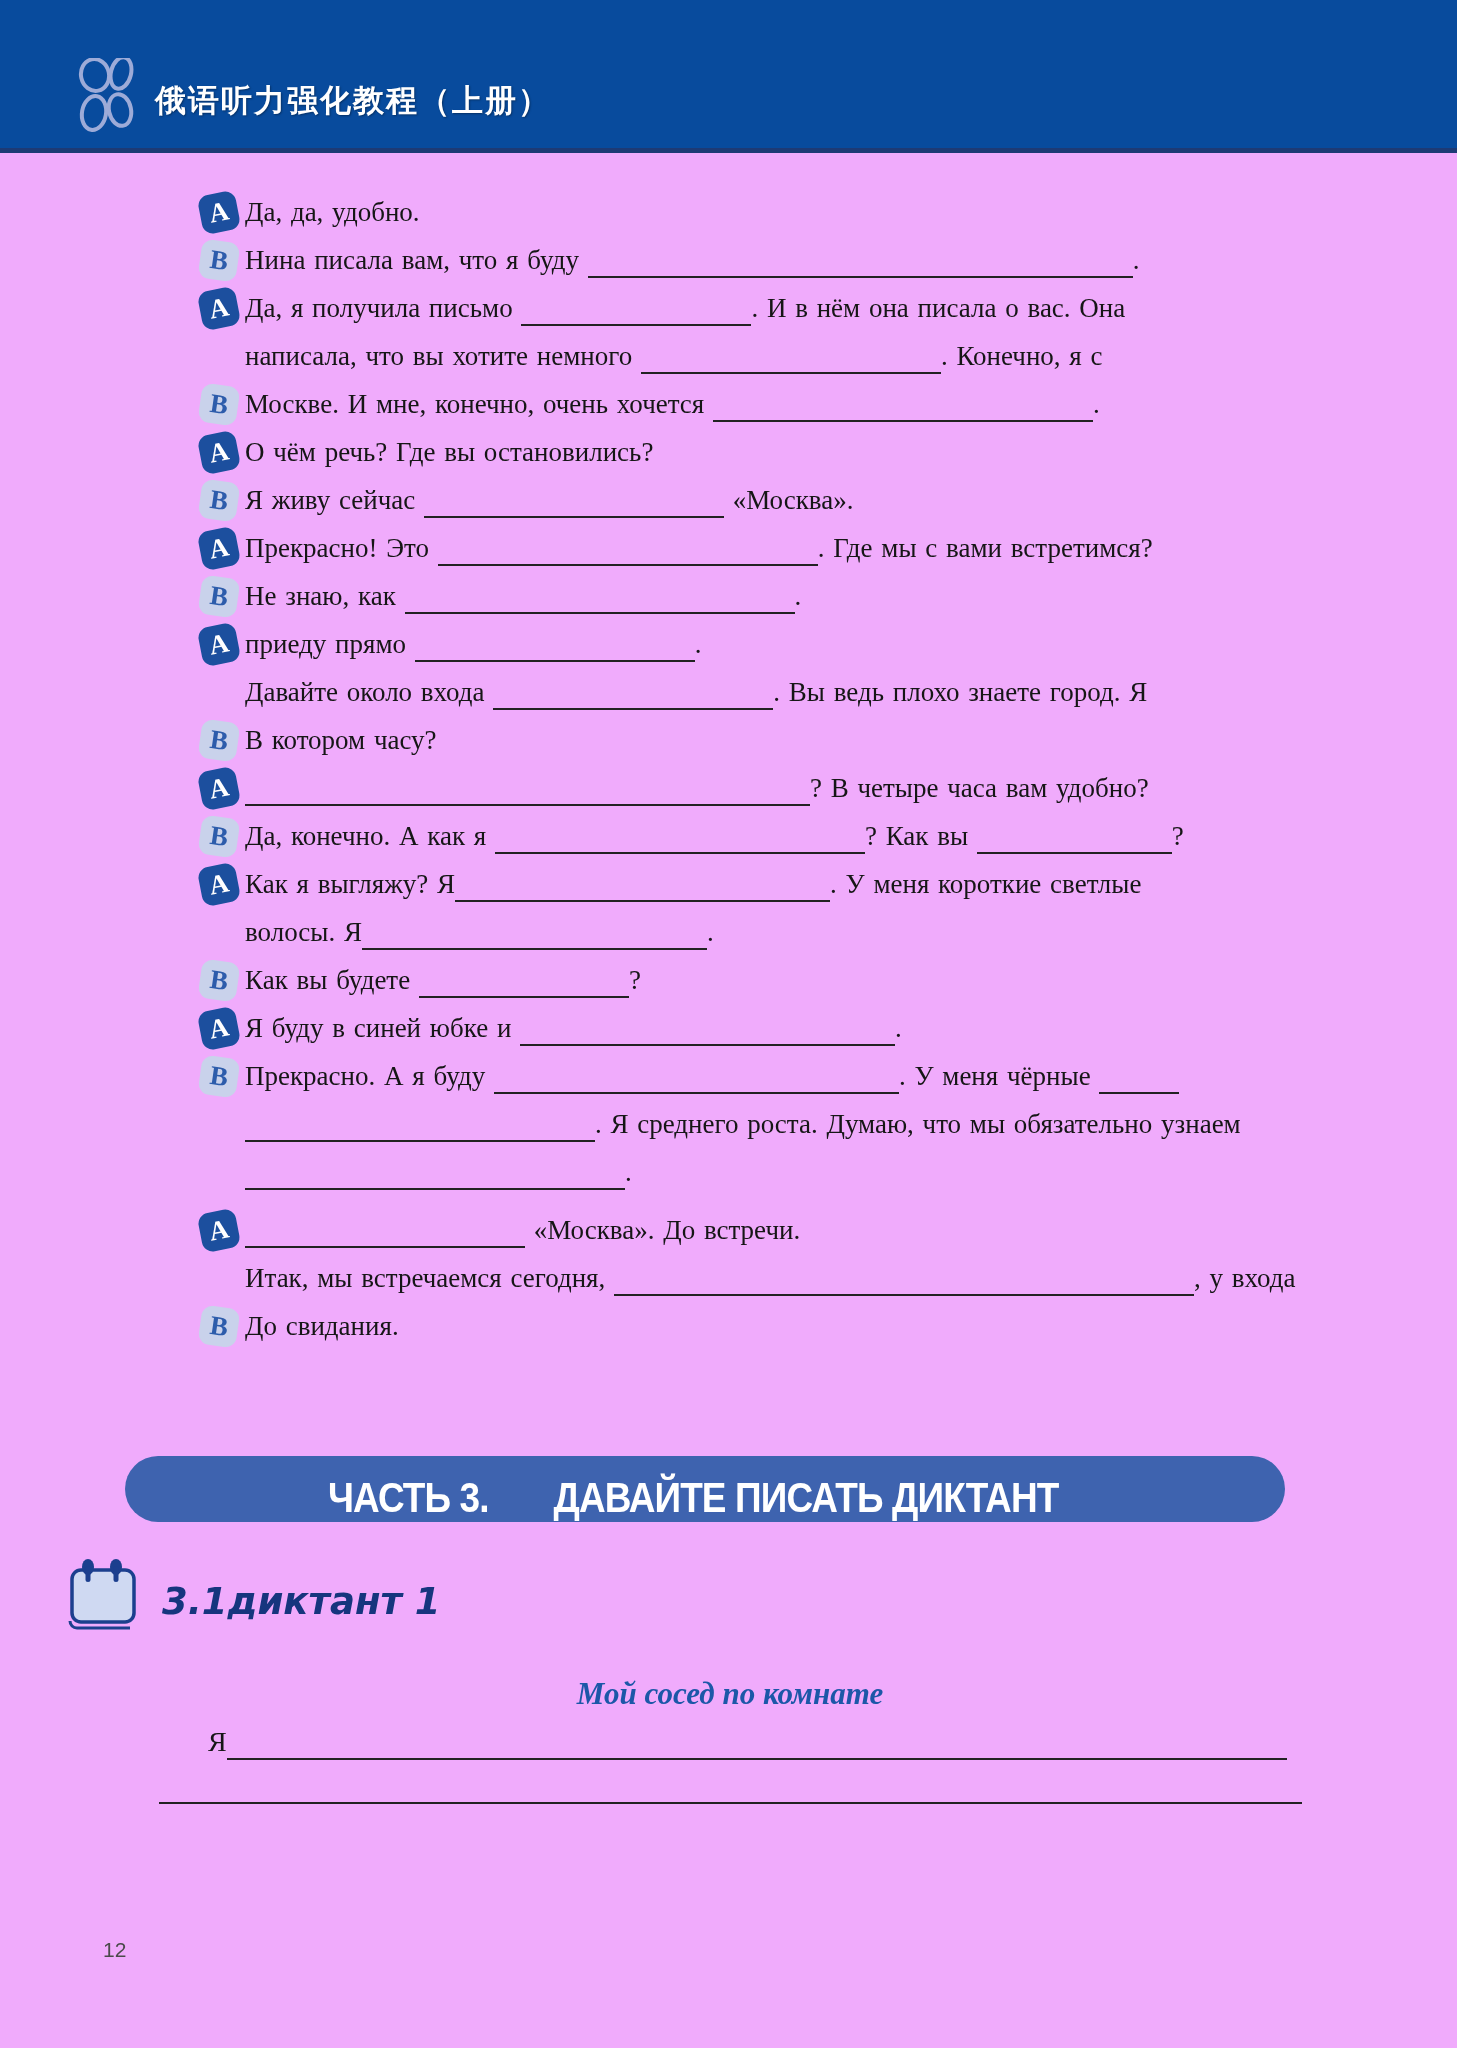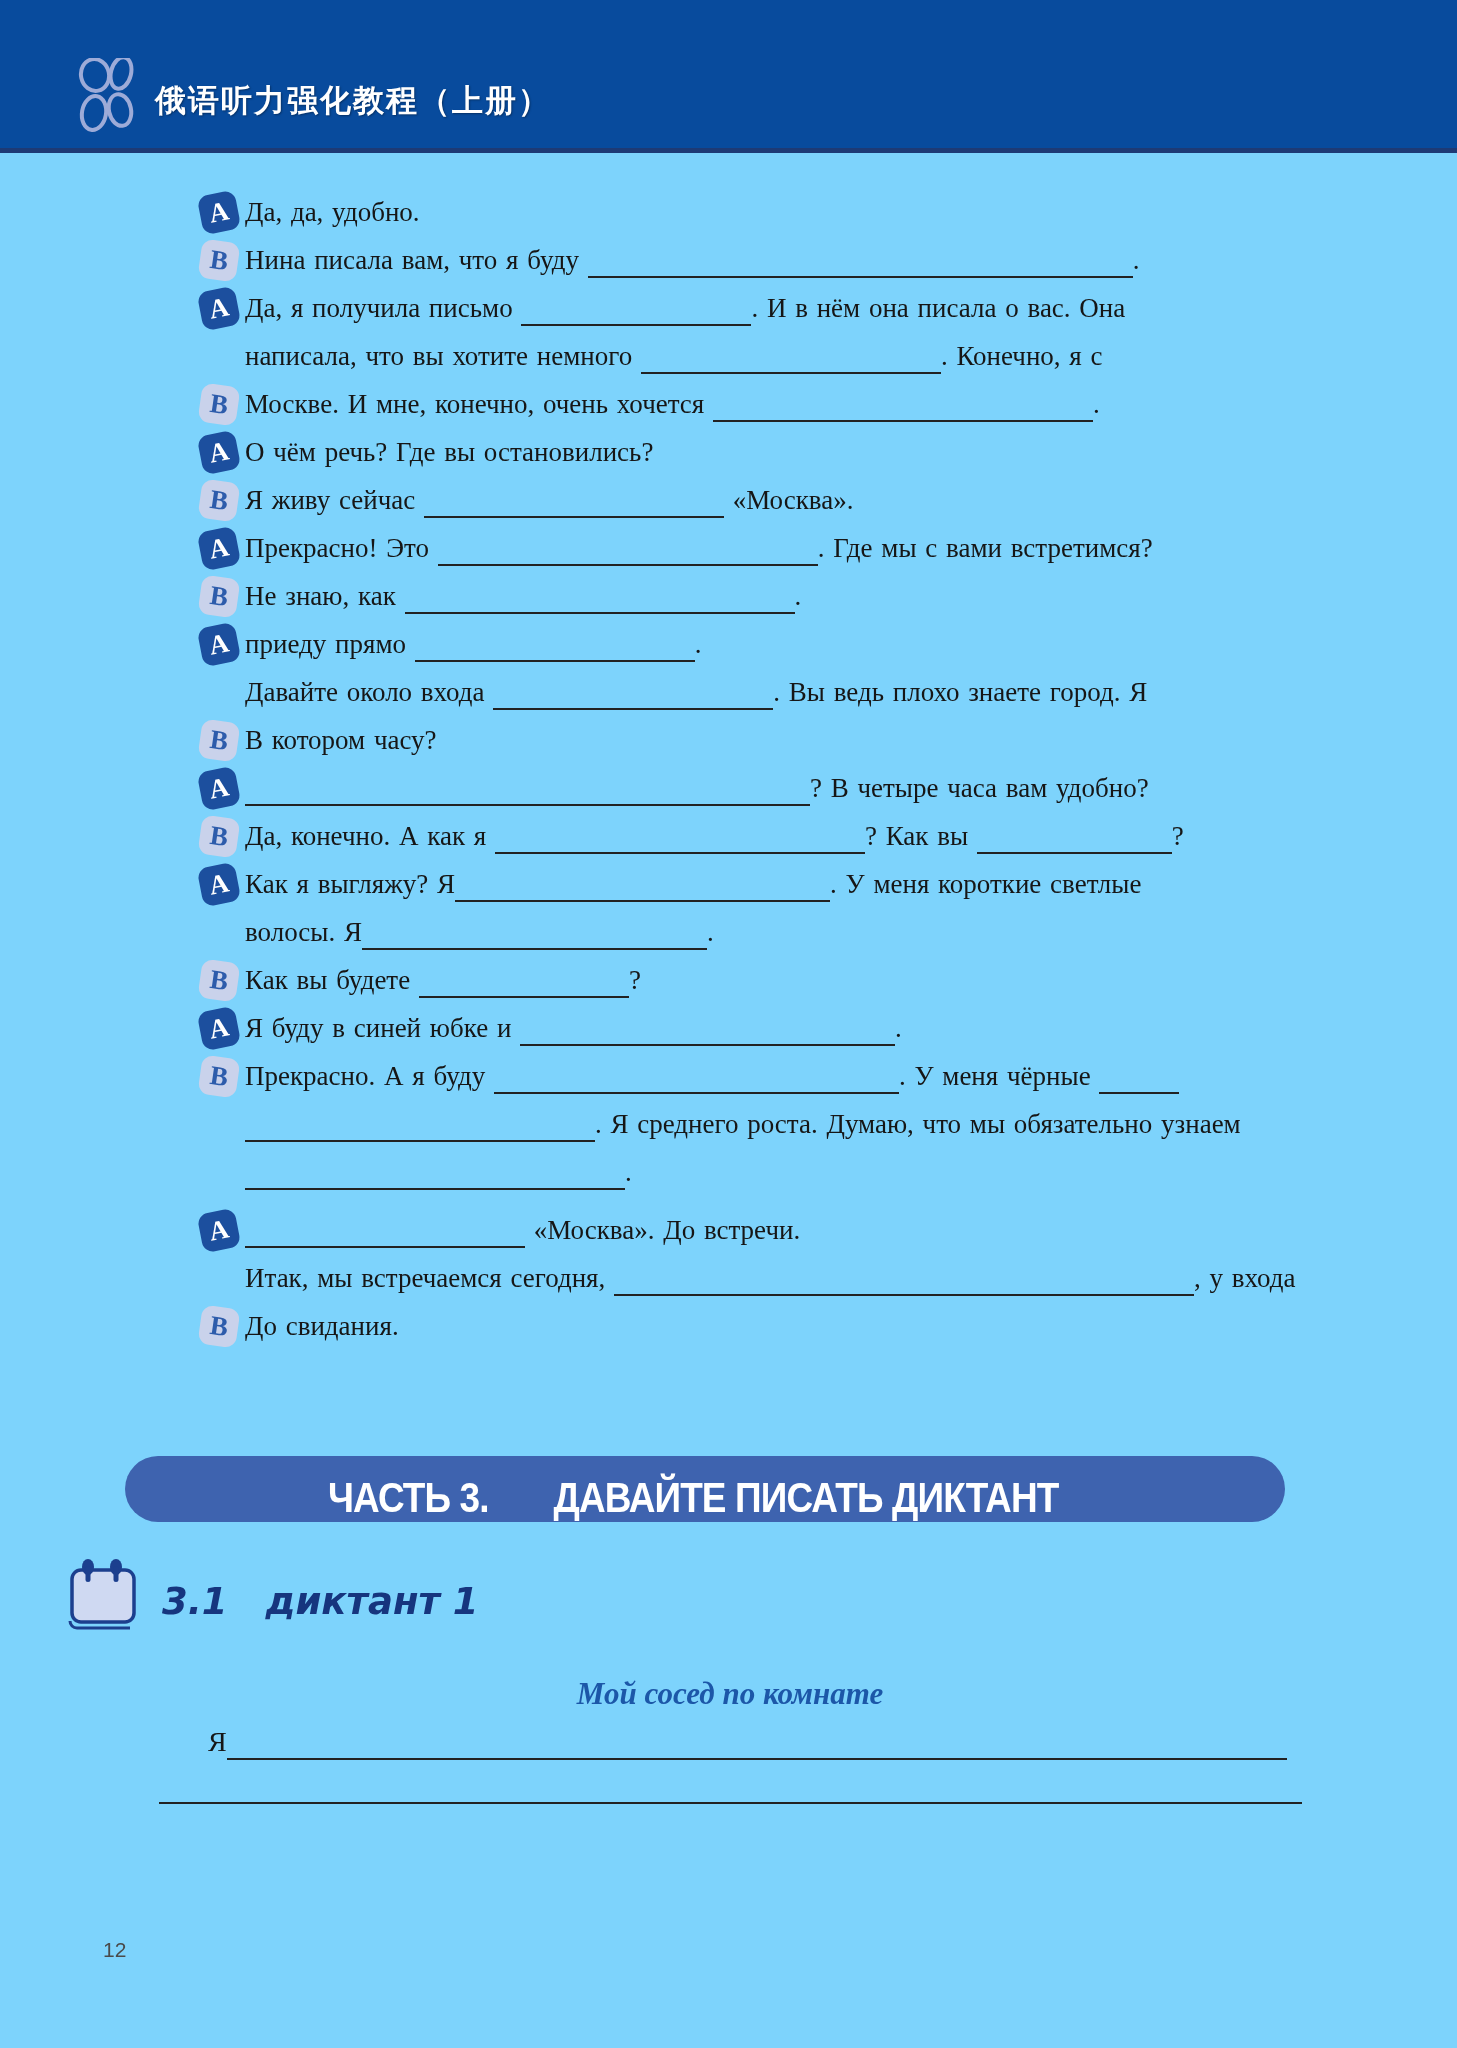--- a/index.html
+++ b/index.html
@@ -5,21 +5,21 @@
   :root{
     --header-bg:#084b9d; --header-edge:#1d3a75; --logo-stroke:#9dabd8;
     --badge-a-bg:#1c4f9e; --badge-a-fg:#ffffff; --badge-b-bg:#c9d2eb; --badge-b-fg:#2d5cab;
     --banner-bg:#3e63af; --banner-fg:#ffffff; --subsection-fg:#16357e;
     --dict-title-fg:#1c57a8; --icon-fill:#cfd9f2; --icon-stroke:#1c3f8e;
     --text-fg:#161616; --rule:#222222; --pagenum-fg:#4a4a4a;
   }
   html,body{margin:0;padding:0;background:#ffffff;}
   body{width:1457px;height:2048px;overflow:hidden;position:relative;
        font-family:"Liberation Serif",serif;color:var(--text-fg);}
-  .page{position:absolute;inset:0;background:#7dd3fc;}
+  .page{position:absolute;inset:0;background:#f0abfc;}
 
   
   .header-band{position:absolute;left:0;top:0;width:1457px;height:148px;
     background:var(--header-bg);border-bottom:5px solid var(--header-edge);}
   .logo{position:absolute;left:78px;top:58px;}
   .band-title{position:absolute;left:155px;top:80px;color:#fff;
     font-family:"DejaVu Sans",sans-serif;font-weight:bold;font-size:31px;
     letter-spacing:2px;text-shadow:1px 1px 2px rgba(0,0,0,.35);white-space:nowrap;}
 
   
@@ -41,21 +41,21 @@
     justify-content:center;gap:20px;}
   .part-banner span{color:var(--banner-fg);font-family:"Liberation Sans",sans-serif;
     font-weight:bold;font-size:42px;white-space:nowrap;transform:scaleX(.88);
     letter-spacing:-1px;}
 
   
   .calendar-icon{position:absolute;left:64px;top:1558px;}
   .subsection{position:absolute;left:162px;top:1580px;
     font-family:"DejaVu Sans",sans-serif;font-weight:bold;font-style:italic;
     color:var(--subsection-fg);font-size:37px;white-space:nowrap;}
-  .subsection .num{margin-right:38px;text-align:right;}
+  .subsection .num{text-align:right;}
 
   
   .dict-title{position:absolute;left:125px;top:1676px;width:1210px;text-align:center;
     font-family:"Liberation Serif",serif;font-weight:bold;font-style:italic;
     font-size:31px;color:var(--dict-title-fg);}
   .dict-line1{position:absolute;left:208px;top:1726px;font-size:28px;white-space:nowrap;}
   .dict-line1 .blank{height:32px;}
   .dict-line2{position:absolute;left:159px;top:1780px;height:22px;
     border-bottom:2px solid var(--rule);}
 

